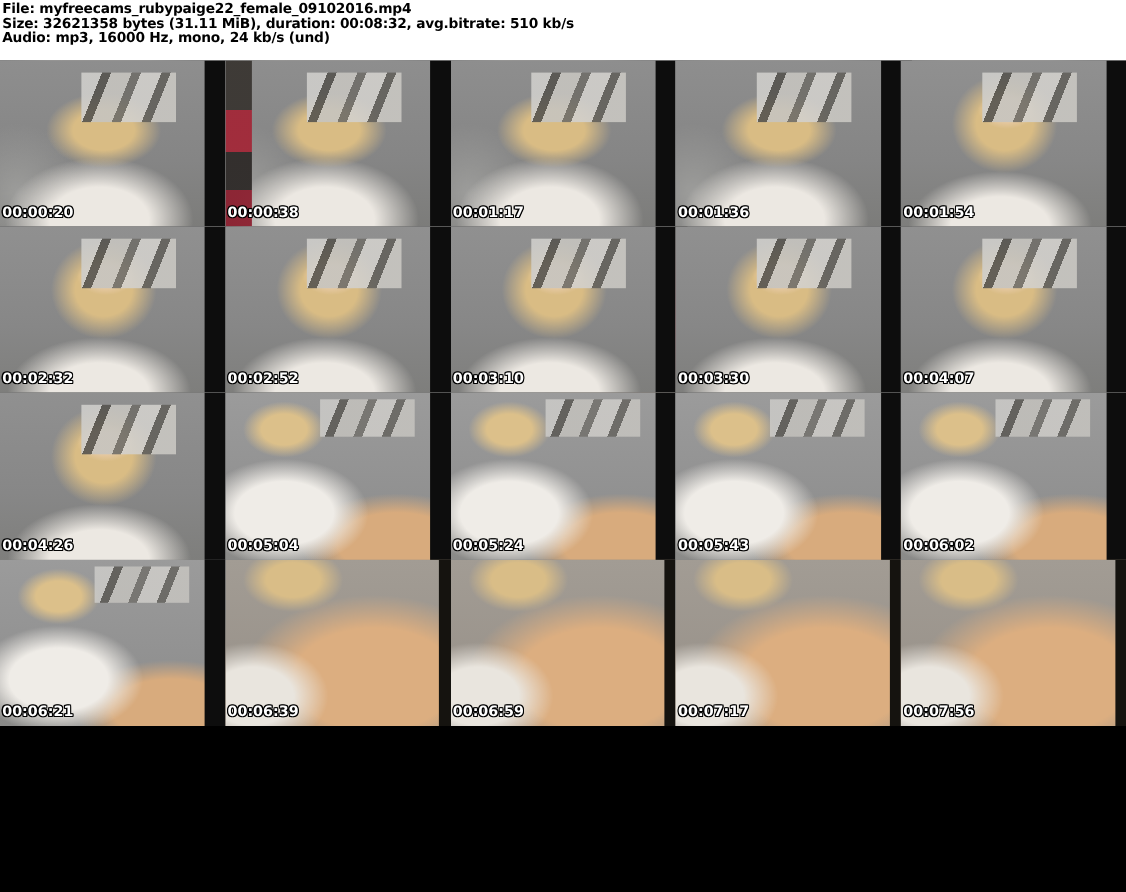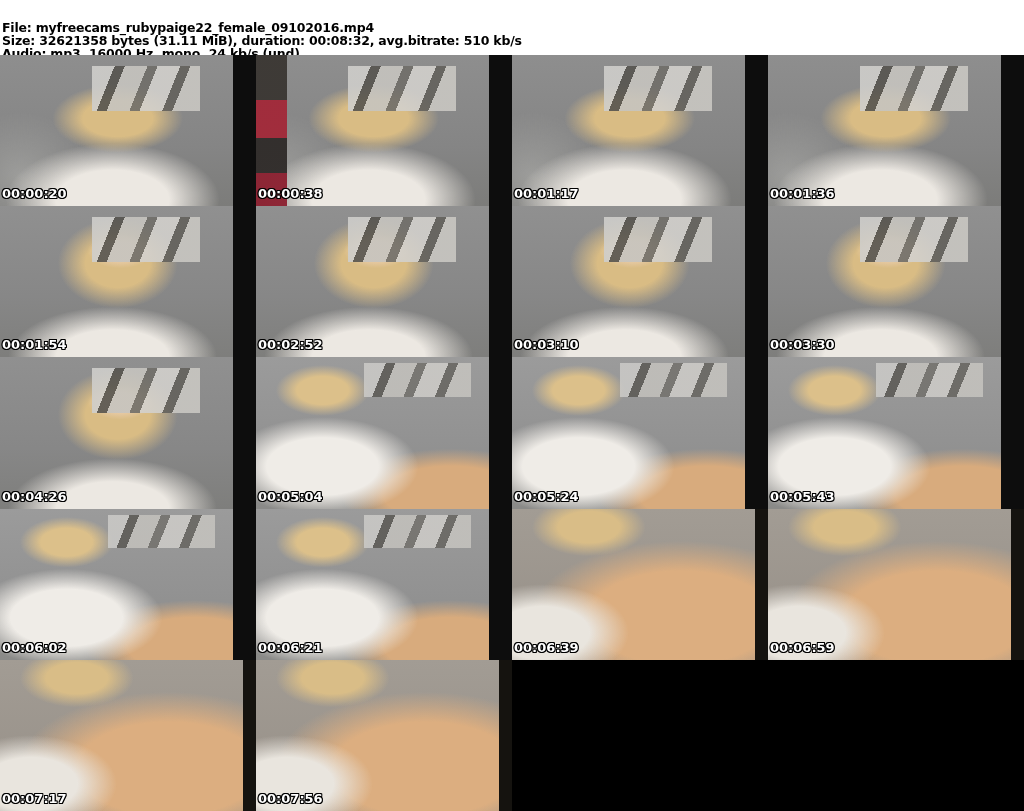--- a/index.html
+++ b/index.html
@@ -14,39 +14,38 @@
 
   
   .header {
     position: absolute;
     top: 0; left: 0;
     width: 1024px;
     height: 55px;
     padding: 1px 0 0 2px;
     box-sizing: border-box;
     background: #ffffff;
-    margin-top: 20px;
   }
   .hline {
     font-size: 12.5px;
     line-height: 13px;
     font-weight: bold;
     color: #000000;
     letter-spacing: -0.2px;
     white-space: nowrap;
   }
 
   
   .grid {
     position: absolute;
     top: 55px; left: 0;
     width: 1024px;
     height: 756px;
     display: grid;
-    grid-template-columns: repeat(4, 1fr);
+    grid-template-columns: repeat(5, 1fr);
     grid-template-rows: repeat(5, 1fr);
     background: #000;
   }
   .cell {
     position: relative;
     overflow: hidden;
     background: #8c8c8c;
   }
   .scene { position: absolute; inset: 0; }
 
@@ -181,34 +180,46 @@
     <div class="cell v-portrait dl">
       <div class="scene"></div>
       <div class="art"></div>
       <div class="bar"></div>
       <span class="ts">00:01:54</span>
     </div>
     <div class="cell v-portrait">
       <div class="scene"></div>
       <div class="art"></div>
       <div class="bar"></div>
+      <span class="ts">00:02:32</span>
+    </div>
+    <div class="cell v-portrait">
+      <div class="scene"></div>
+      <div class="art"></div>
+      <div class="bar"></div>
       <span class="ts">00:02:52</span>
     </div>
     <div class="cell v-portrait">
       <div class="scene"></div>
       <div class="art"></div>
       <div class="bar"></div>
       <span class="ts">00:03:10</span>
     </div>
 
     <div class="cell v-portrait dl">
       <div class="scene"></div>
       <div class="art"></div>
       <div class="bar"></div>
       <span class="ts">00:03:30</span>
+    </div>
+    <div class="cell v-portrait">
+      <div class="scene"></div>
+      <div class="art"></div>
+      <div class="bar"></div>
+      <span class="ts">00:04:07</span>
     </div>
     <div class="cell v-portrait">
       <div class="scene"></div>
       <div class="art"></div>
       <div class="bar"></div>
       <span class="ts">00:04:26</span>
     </div>
 
     <div class="cell v-body">
       <div class="scene"></div>

